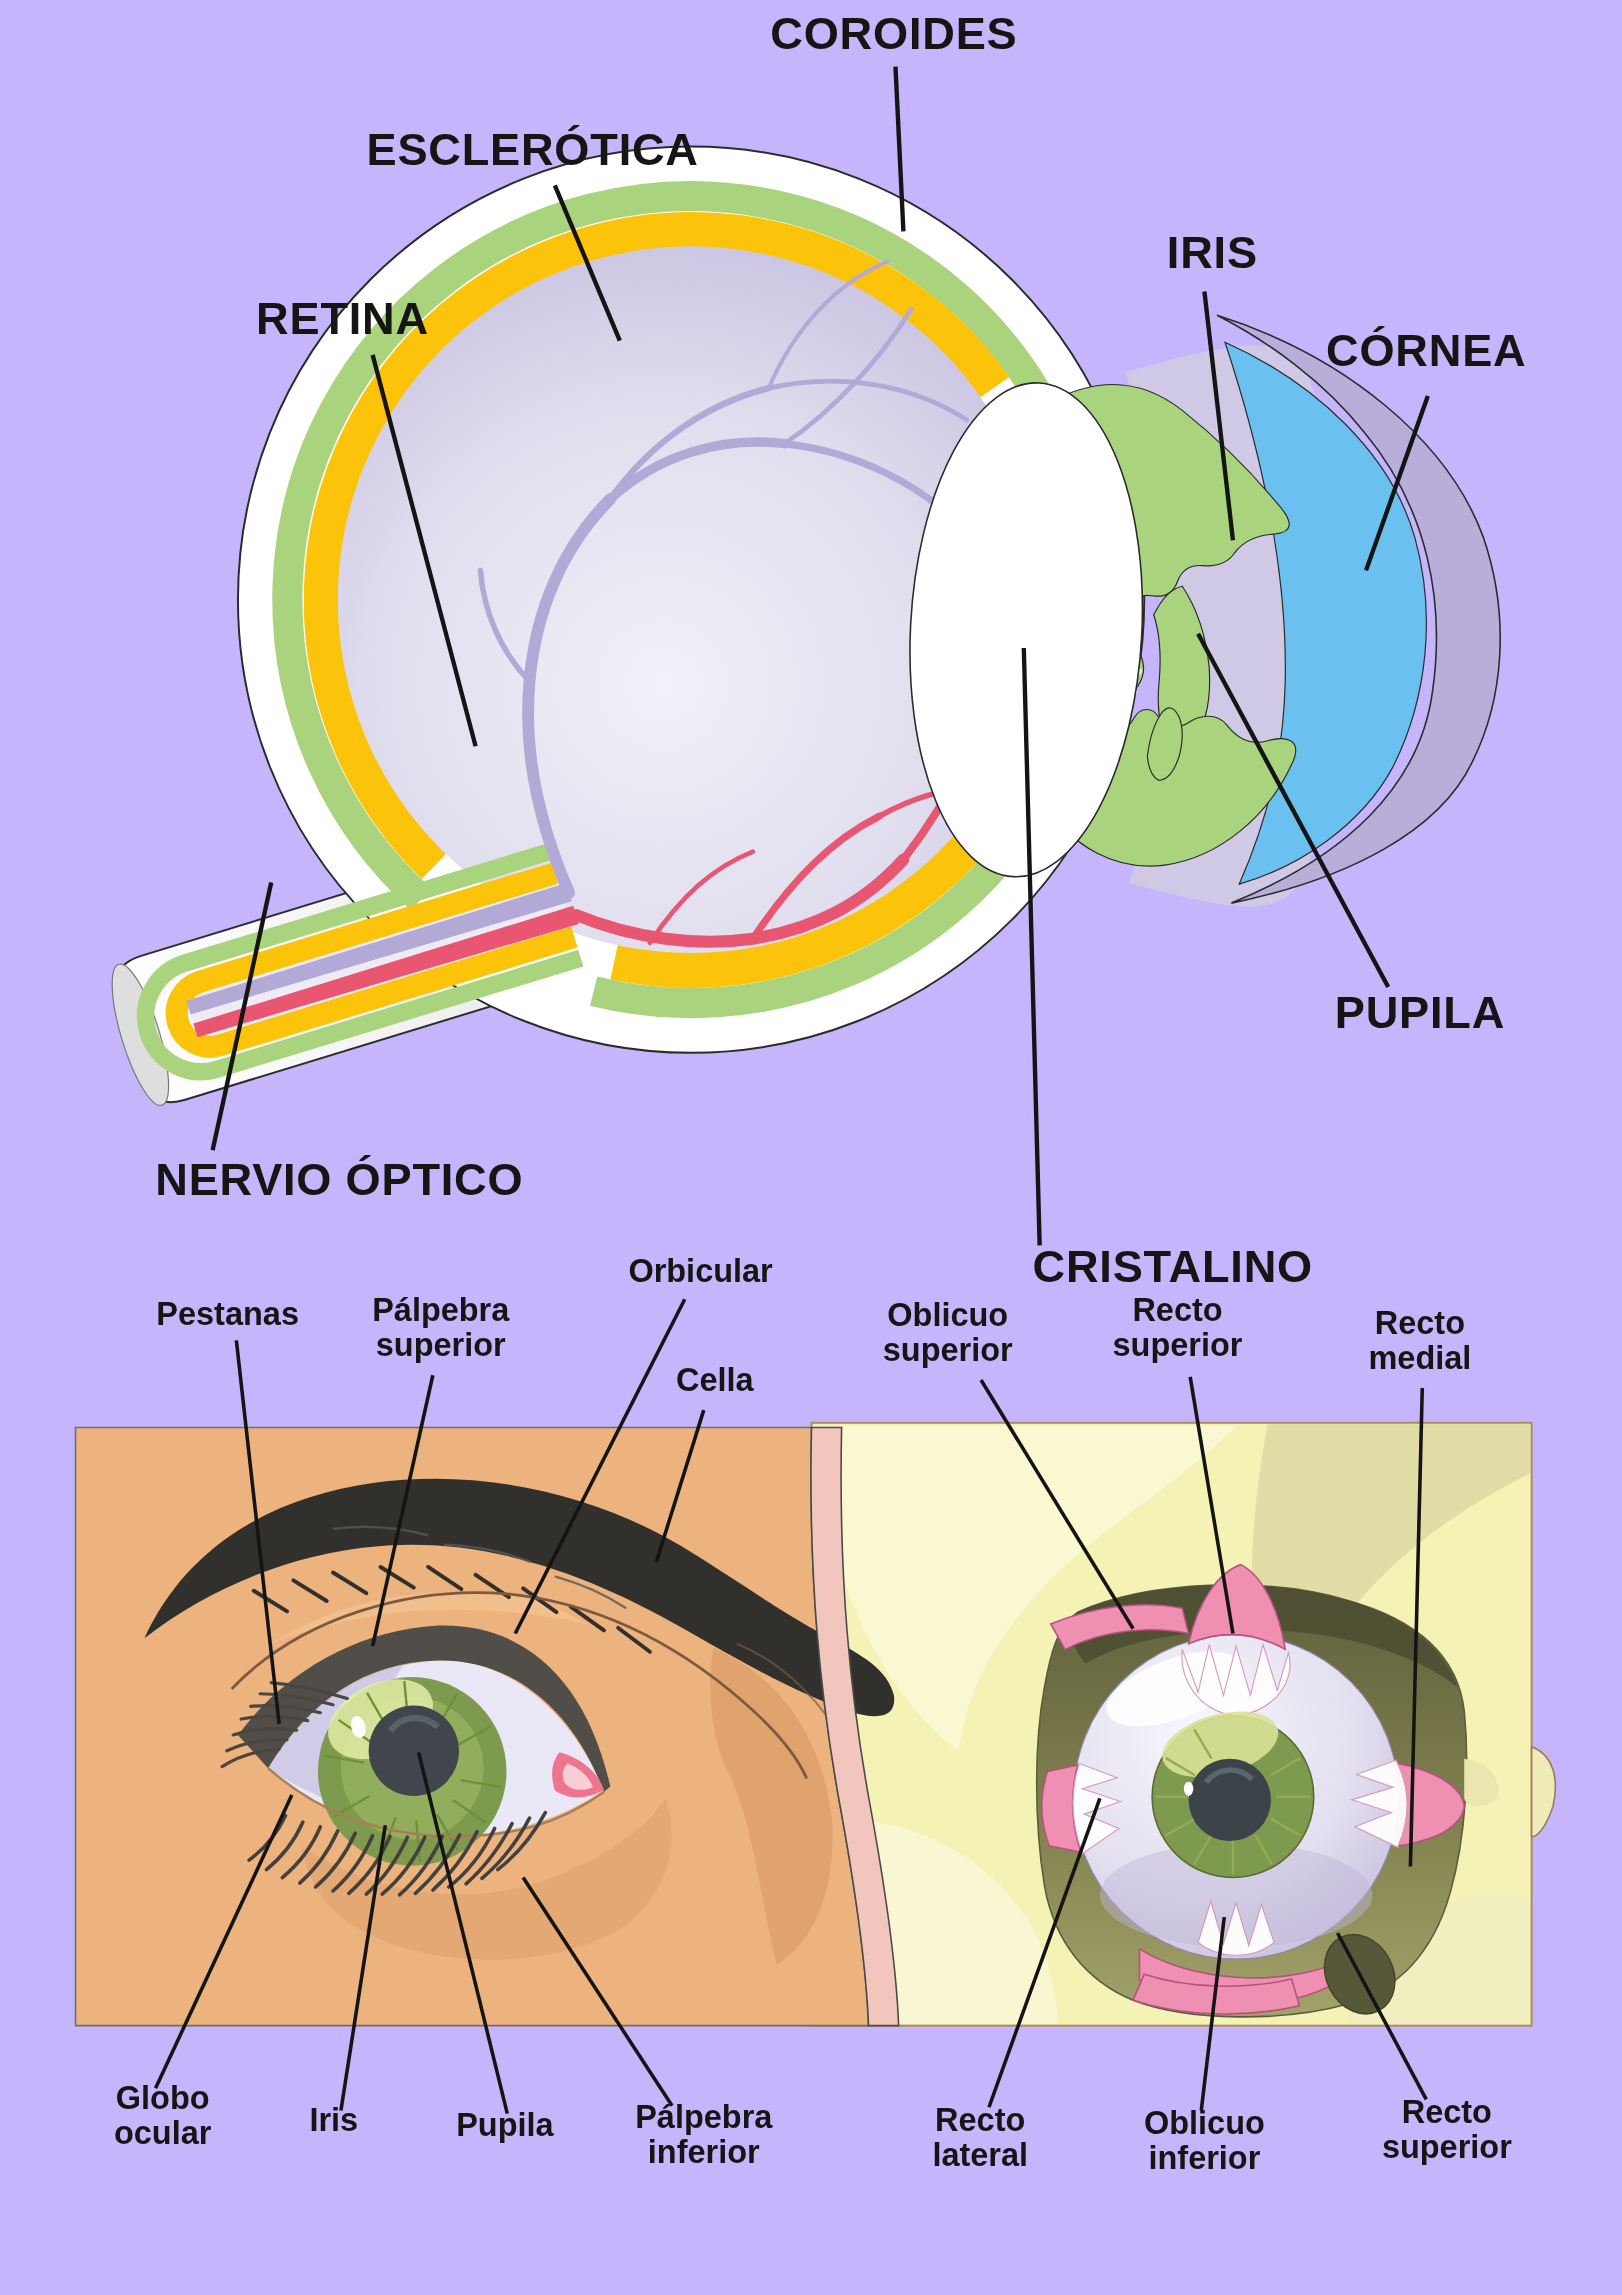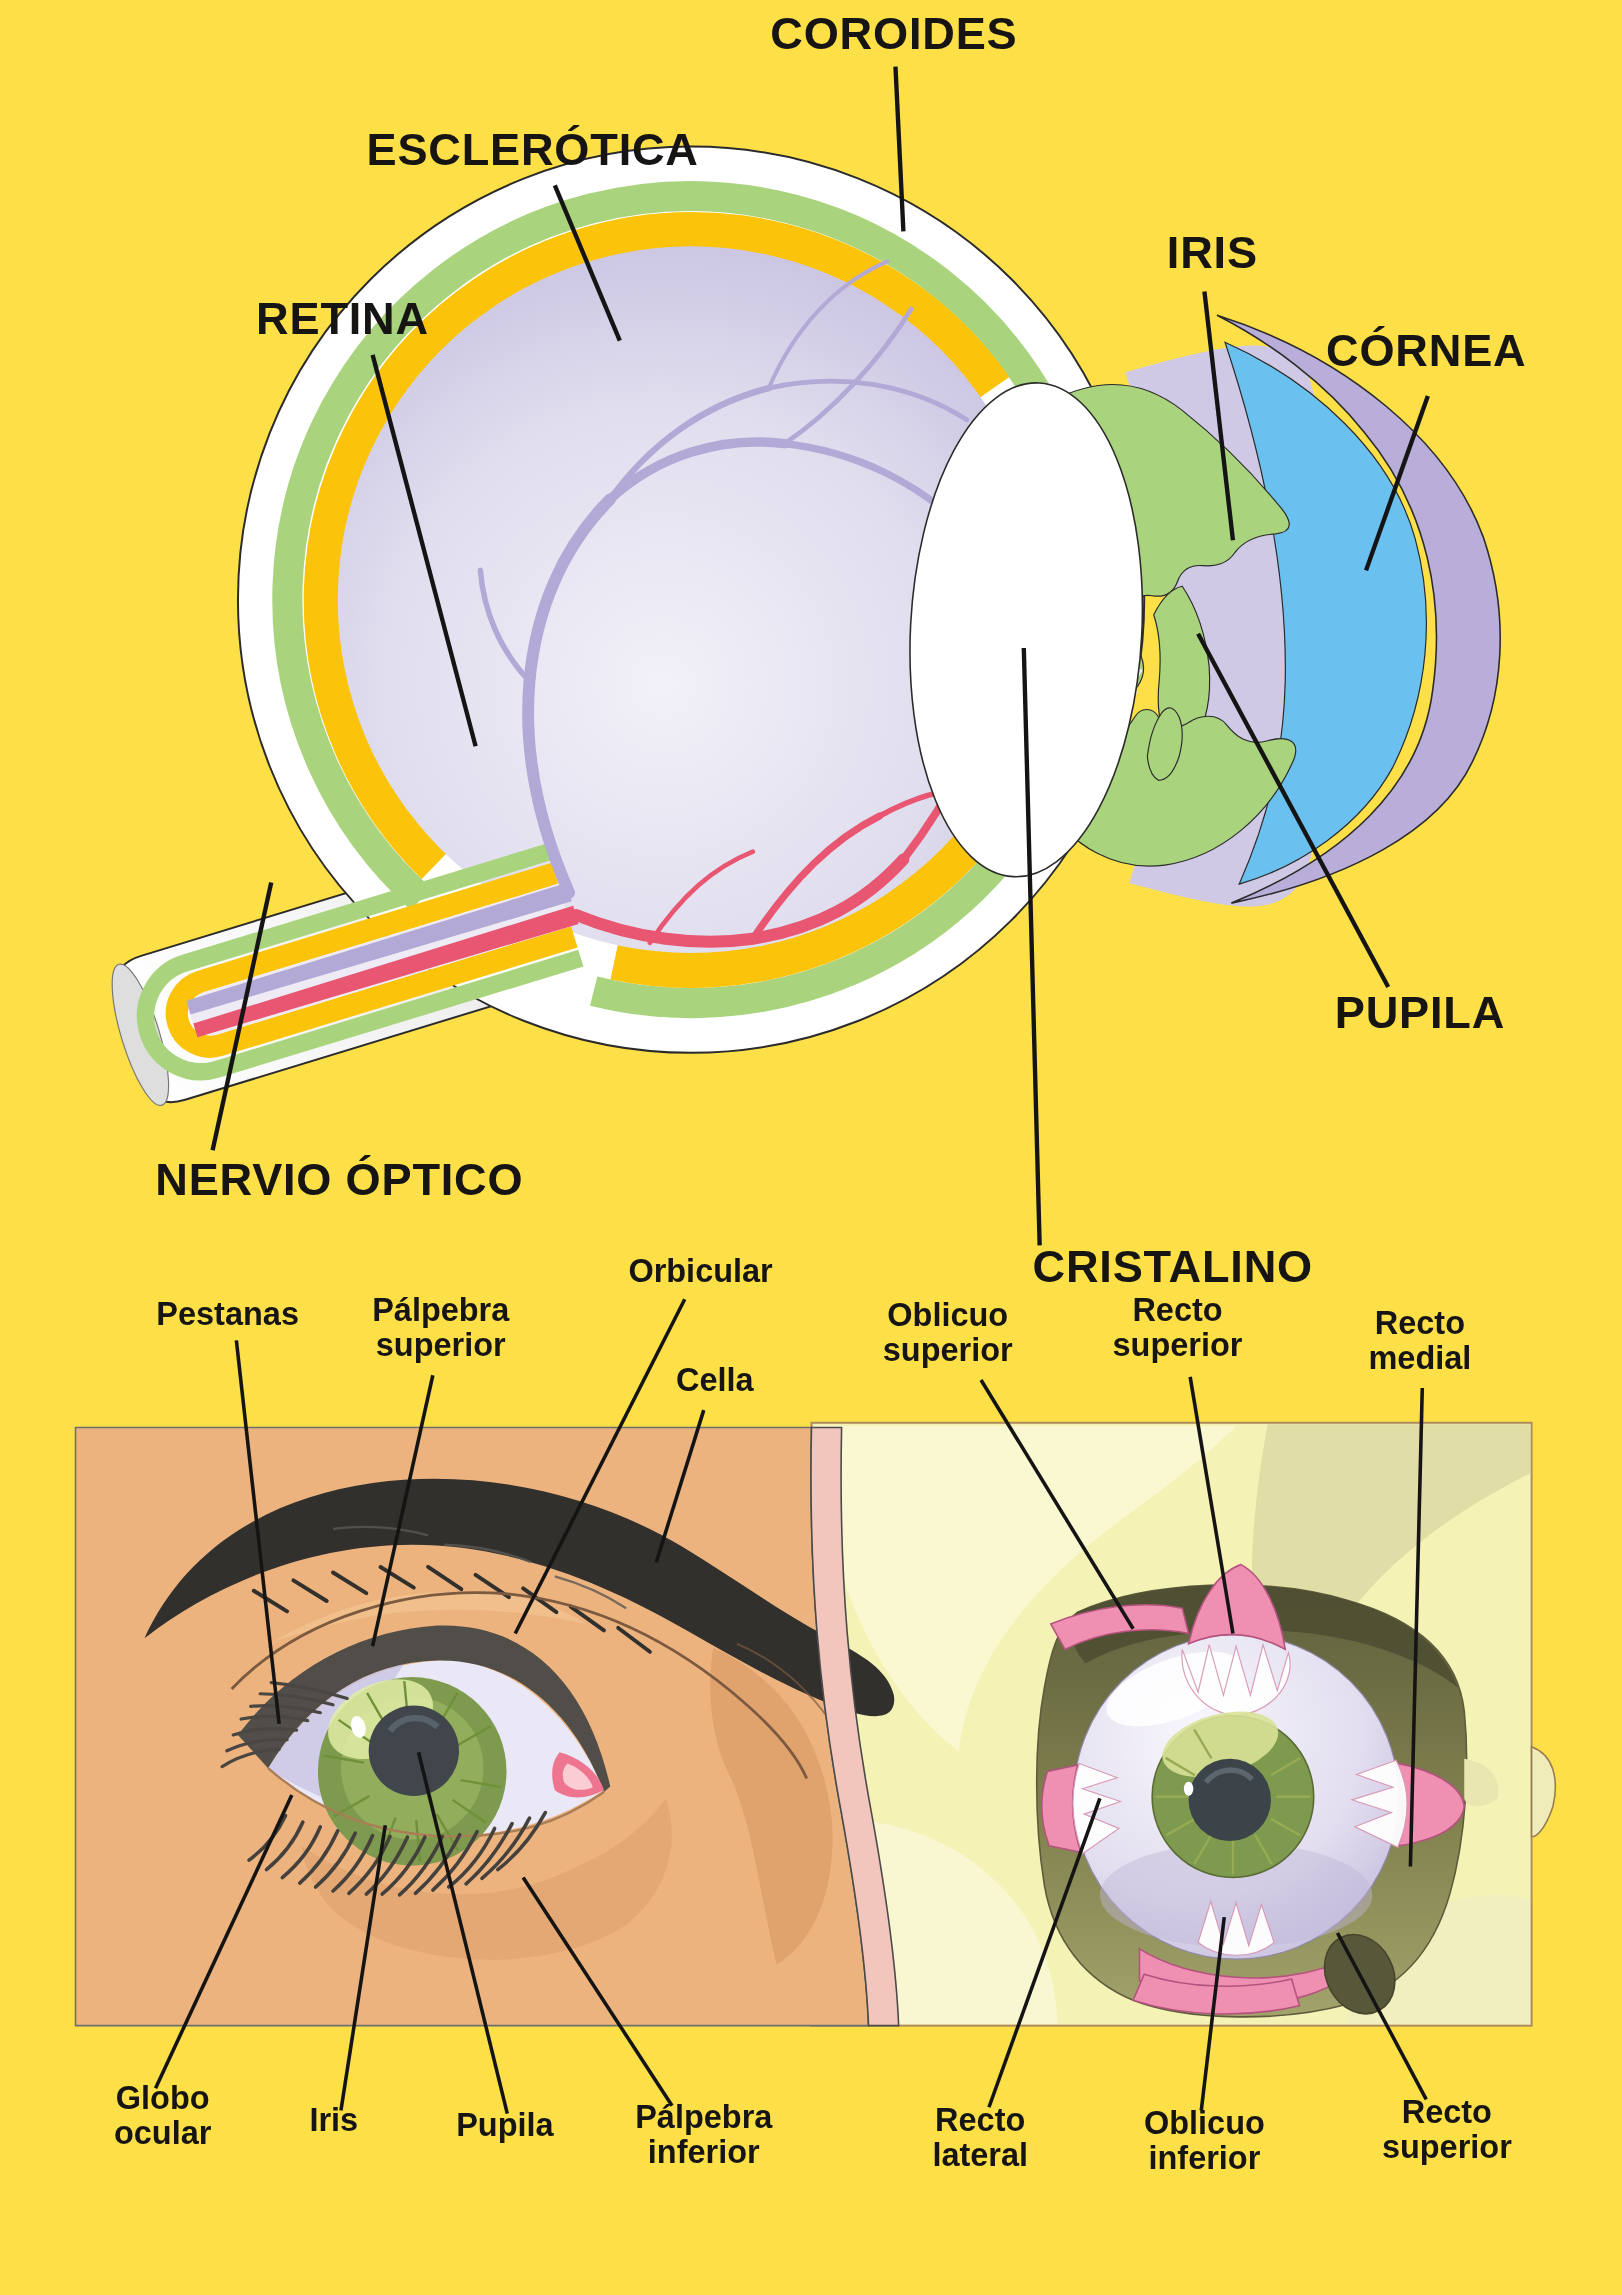--- a/index.html
+++ b/index.html
@@ -1,16 +1,16 @@
 <!DOCTYPE html>
 <html style="font-size:12.7px"><head>
 <meta charset="utf-8">
 <style>
   html,body{margin:0;padding:0;background:#ffffff;}
-  .stage{width:1623px;height:2295px;position:relative;background:#fde047;text-align:right;}
+  .stage{width:1623px;height:2295px;position:relative;background:#c4b5fd;text-align:right;}
   svg{display:block;}
   .lbl{font-family:"Liberation Sans",sans-serif;font-weight:bold;fill:#161514;}
   .big{font-size:57px;letter-spacing:1px;}
   .mid{font-size:41px;}
   .ptr{stroke:#141414;fill:none;}
   .ptr-big{stroke-width:5.5;}
   .ptr-mid{stroke-width:4.5;}
 </style>
 </head>
 <body>

